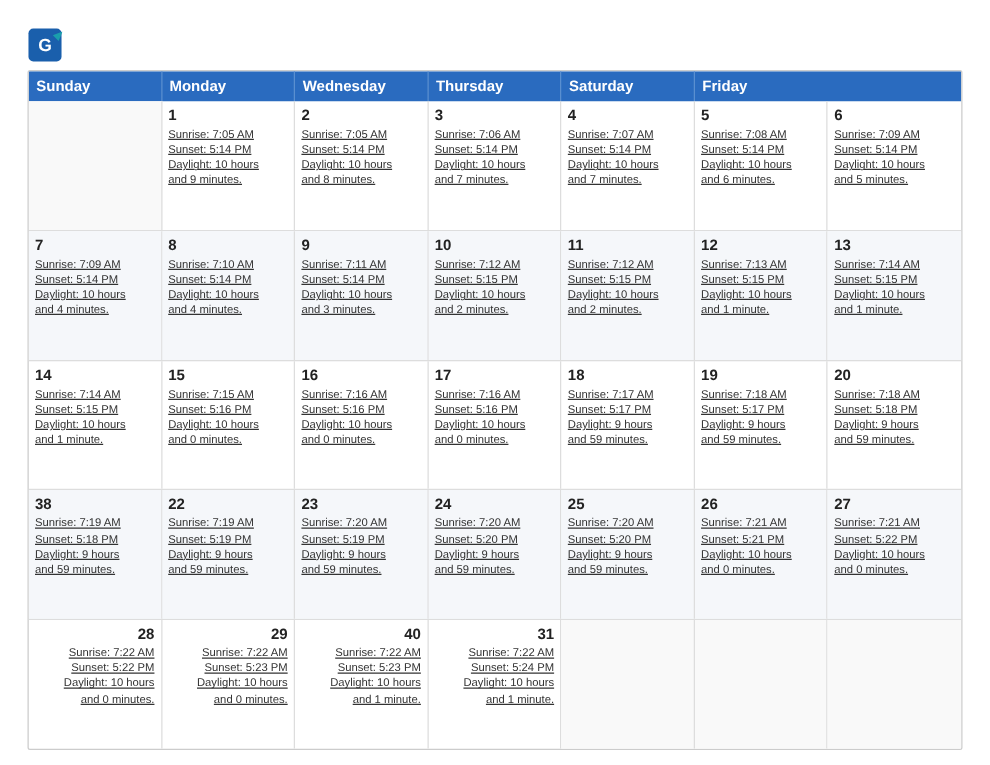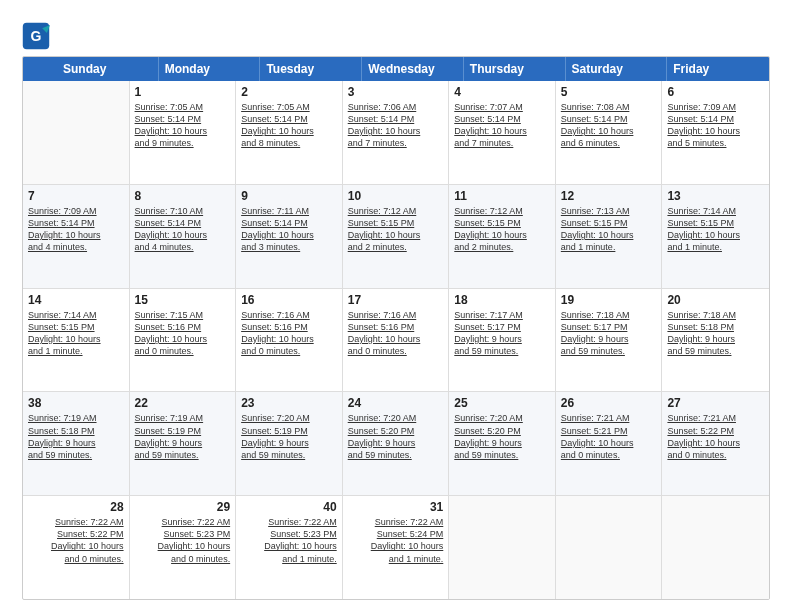--- a/index.html
+++ b/index.html
@@ -51,21 +51,20 @@
       display: flex;
       flex-direction: column;
       border: 1px solid #ccc;
       border-radius: 2px;
       overflow: hidden;
     }
     .cal-header {
       display: grid;
       grid-template-columns: repeat(7, 1fr);
       background: #2a6bbf;
-      padding-left: 34px;
     }
     .cal-header-cell {
       color: #fff;
       font-weight: bold;
       font-size: 12px;
       padding: 5px 6px;
       border-right: 1px solid #5a8fd0;
       text-align: left;
     }
     .cal-header-cell:last-child { border-right: none; }
@@ -129,21 +128,20 @@
     <div class="title-block">
       <div class="month-title"></div>
       <div class="location-title"></div>
     </div>
   </div>
 
   <div class="calendar">
     <div class="cal-header">
     <div class="cal-header-cell">Sunday</div>
         <div class="cal-header-cell">Monday</div>
-        <div class="cal-header-cell">Tuesday</div>
         <div class="cal-header-cell">Wednesday</div>
         <div class="cal-header-cell">Thursday</div>
         <div class="cal-header-cell">Saturday</div>
         <div class="cal-header-cell">Friday</div>
       </div>
     <div class="cal-body">
     <div class="cal-row">
           <div class="cal-cell empty"></div>
           <div class="cal-cell">
             <div class="day-num">1</div>

